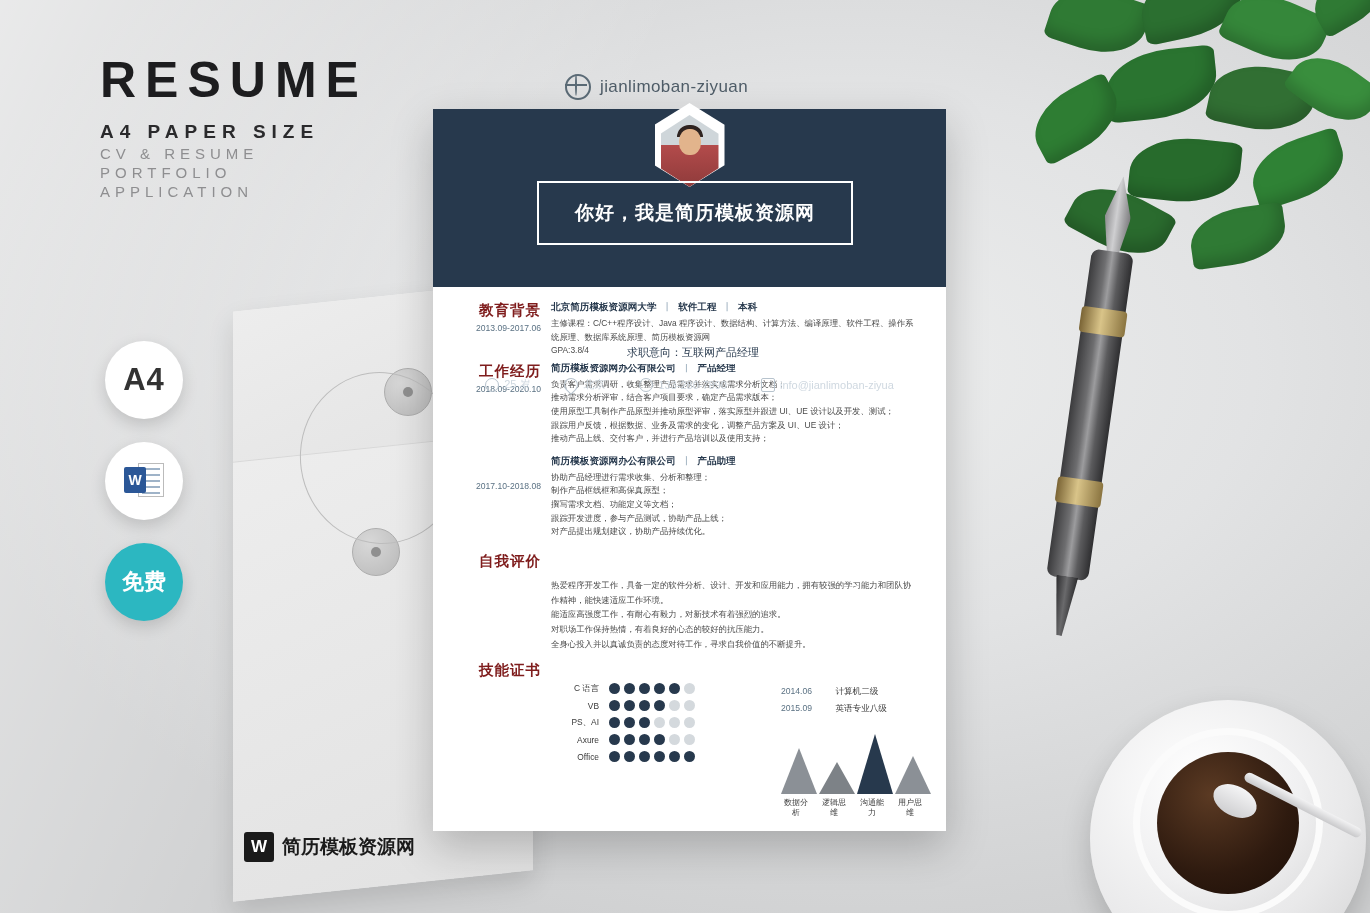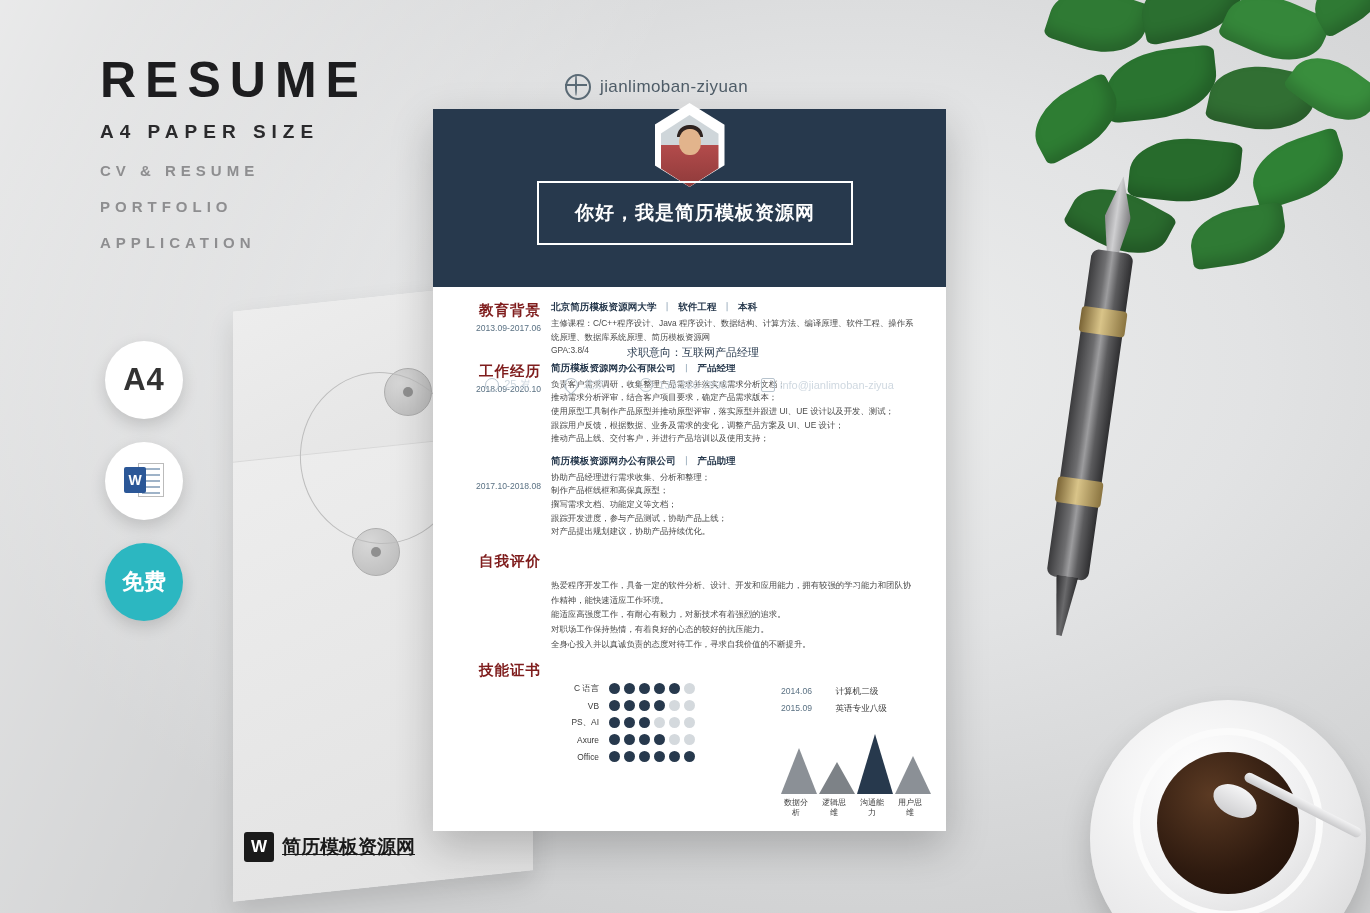--- a/index.html
+++ b/index.html
@@ -55,39 +55,39 @@
     background:linear-gradient(160deg,#ededed,#e4e4e4);transform:skewY(-6deg);
     border-bottom:1px solid #d8d8d8;}
   .env-btn{position:absolute;width:46px;height:46px;border-radius:50%;
     background:radial-gradient(circle at 35% 30%,#d8d8d8,#b9b9b9);border:1px solid #adadad;}
   .env-btn:after{content:"";position:absolute;left:18px;top:18px;width:10px;height:10px;border-radius:50%;background:#8f8f8f;}
   .env-str{position:absolute;border:1px solid #bdbdbd;border-radius:50%;}
   
   .left-wrap{position:absolute;left:100px;top:55px;width:300px;}
   .t-resume{font-size:50px;letter-spacing:9px;color:#1d1d1f;font-weight:700;line-height:1;}
   .t-a4{font-size:19px;letter-spacing:6px;color:#2a2a2c;font-weight:700;margin-top:16px;}
-  .t-sub{font-size:15px;letter-spacing:5px;color:#8e8e90;margin-top:19px;font-weight:bold;}
+  .t-sub{font-size:15px;letter-spacing:5px;color:#8e8e90;margin-top:2px;}
   
   .badge{position:absolute;border-radius:50%;display:flex;align-items:center;justify-content:center;
     box-shadow:0 6px 16px rgba(0,0,0,.15);}
   .badge-a4{left:105px;top:341px;width:78px;height:78px;background:#fff;color:#333;
     font-size:31px;font-weight:700;letter-spacing:1px;}
   .badge-w{left:105px;top:442px;width:78px;height:78px;background:#fff;}
   .badge-free{left:105px;top:543px;width:78px;height:78px;background:#2cb7c1;color:#fff;
     font-size:22px;font-weight:700;}
   .wicon{width:40px;height:40px;position:relative;}
   .wicon .wdoc{position:absolute;right:0;top:2px;width:24px;height:32px;background:#fff;border:1px solid #bbb;}
   .wicon .wdoc i{display:block;height:2px;background:#9fb3c8;margin:4px 3px;}
   .wicon .wsq{position:absolute;left:0;top:6px;width:22px;height:26px;background:#2b5797;border-radius:2px;
     color:#fff;font-size:14px;font-weight:700;text-align:center;line-height:26px;font-style:normal;}
   
   .blogo{position:absolute;left:244px;top:832px;display:flex;align-items:center;gap:8px;}
   .blogo .sq{width:30px;height:30px;background:#1a1a1a;color:#fff;font-weight:700;font-size:17px;
     display:flex;align-items:center;justify-content:center;border-radius:3px;}
-  .blogo .tx{font-size:19px;font-weight:700;color:#1a1a1a;text-decoration:underline;}
+  .blogo .tx{font-size:19px;font-weight:700;color:#1a1a1a;}
   
   .wm{position:absolute;left:565px;top:74px;display:flex;align-items:center;gap:9px;}
   .wm .globe{width:22px;height:22px;border-radius:50%;border:2px solid #5b6b76;position:relative;}
   .wm .globe:before{content:"";position:absolute;left:-2px;top:8px;width:22px;height:2px;background:#5b6b76;}
   .wm .globe:after{content:"";position:absolute;left:8px;top:-2px;width:2px;height:22px;background:#5b6b76;
     border-radius:50%;box-shadow:0 0 0 0 #5b6b76;}
   .wm .txt{font-size:17px;color:#4f5d68;letter-spacing:.4px;}
   
   .page{position:absolute;left:433px;top:109px;width:513px;height:722px;background:#fff;
     box-shadow:0 16px 40px rgba(0,0,0,.22);}

